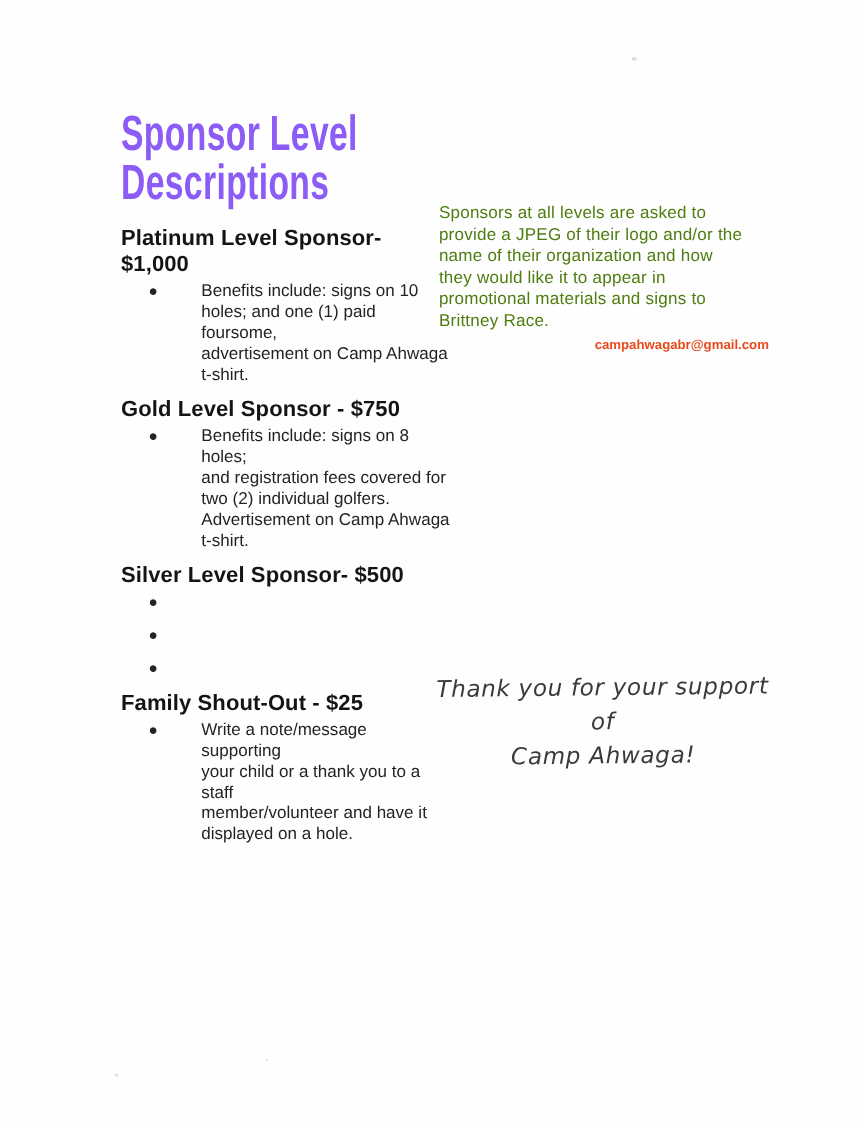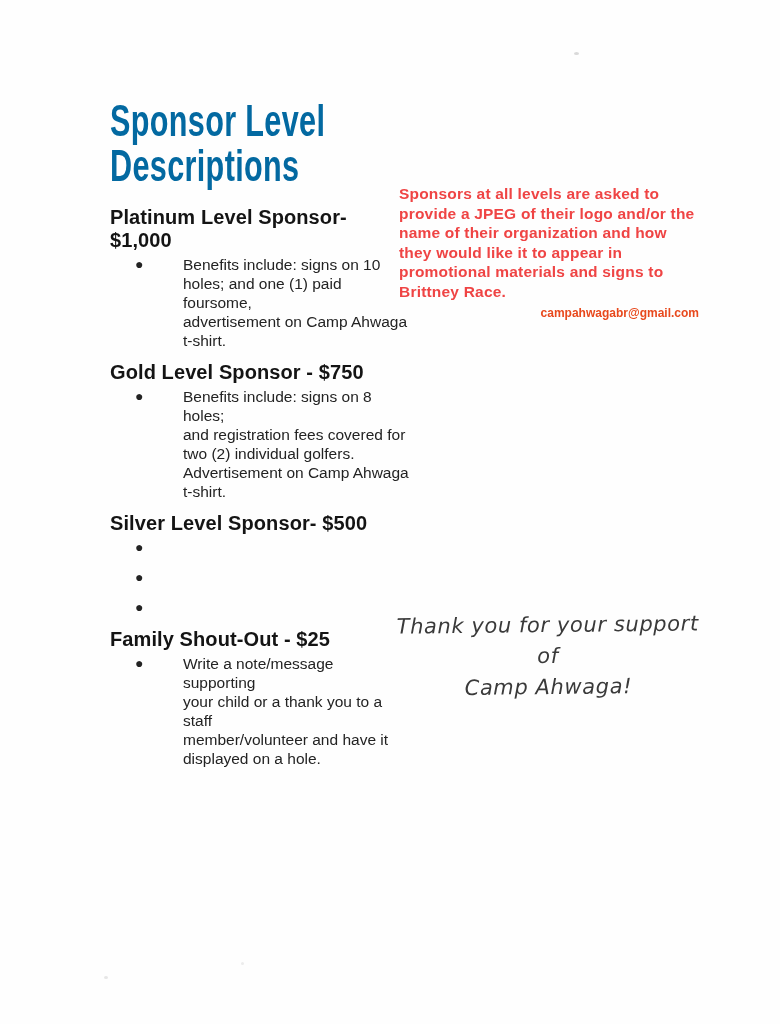--- a/index.html
+++ b/index.html
@@ -18,21 +18,21 @@
   }
   
   .left-col {
     position: absolute;
     left: 110px;
     top: 98px;
     width: 300px;
   }
   .doc-title {
     font-weight: bold;
-    color: #0369a1;
+    color: #8b5cf6;
     font-size: 45px;
     line-height: 45px;
     margin: 0 0 18px 0;
   }
   .title-line {
     display: inline-block;
     transform: scaleX(0.68);
     transform-origin: 0 50%;
     white-space: nowrap;
     letter-spacing: 0.5px;
@@ -65,25 +65,25 @@
     margin-left: 28px;
   }
   
   .right-col {
     position: absolute;
     left: 399px;
     top: 184px;
     width: 300px;
   }
   .contact-note {
-    font-weight: bold;
+    font-weight: normal;
     font-size: 15.5px;
     line-height: 19.5px;
     white-space: pre-line;
-    color: #ef4444;
+    color: #4d7c0f;
     letter-spacing: 0.2px;
   }
   .contact-email {
     font-weight: bold;
     font-size: 12px;
     margin-top: 5px;
     text-align: right;
   }
   
   .thanks-note {

